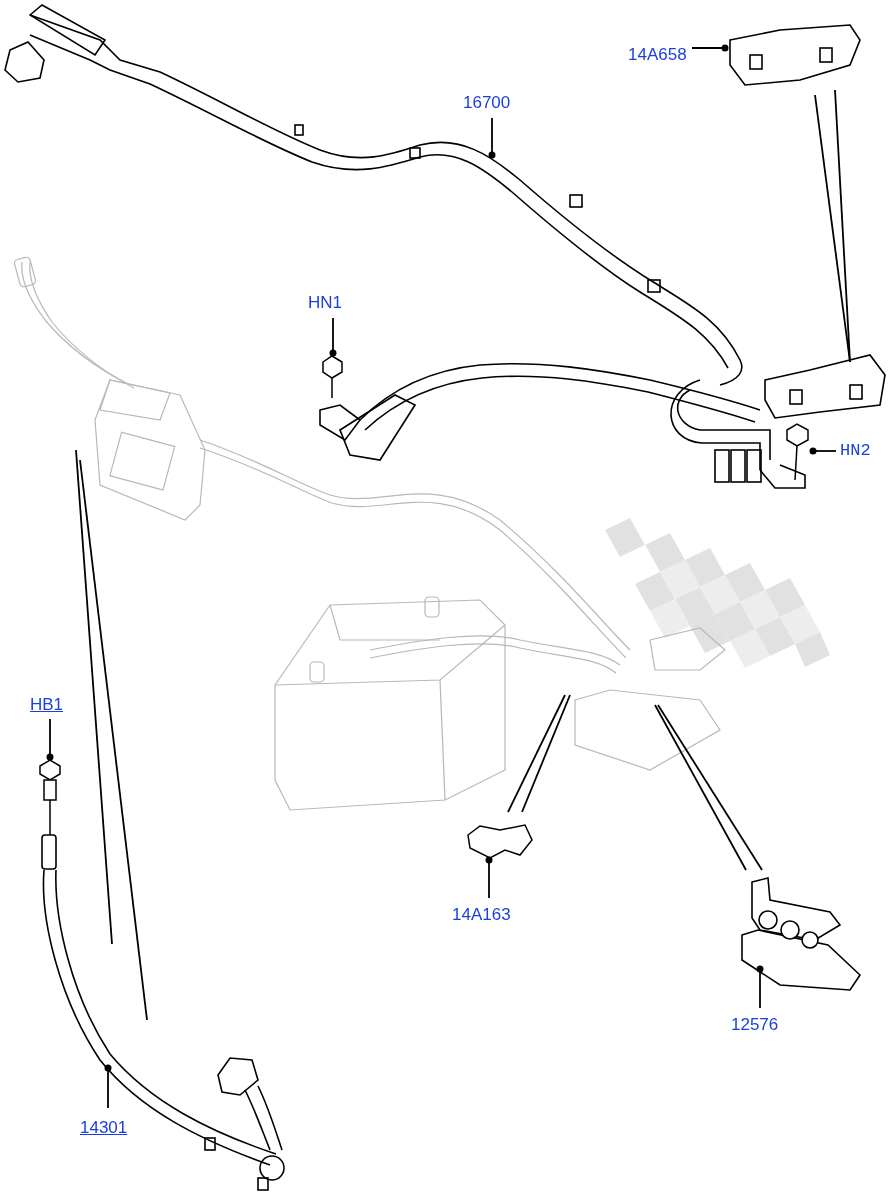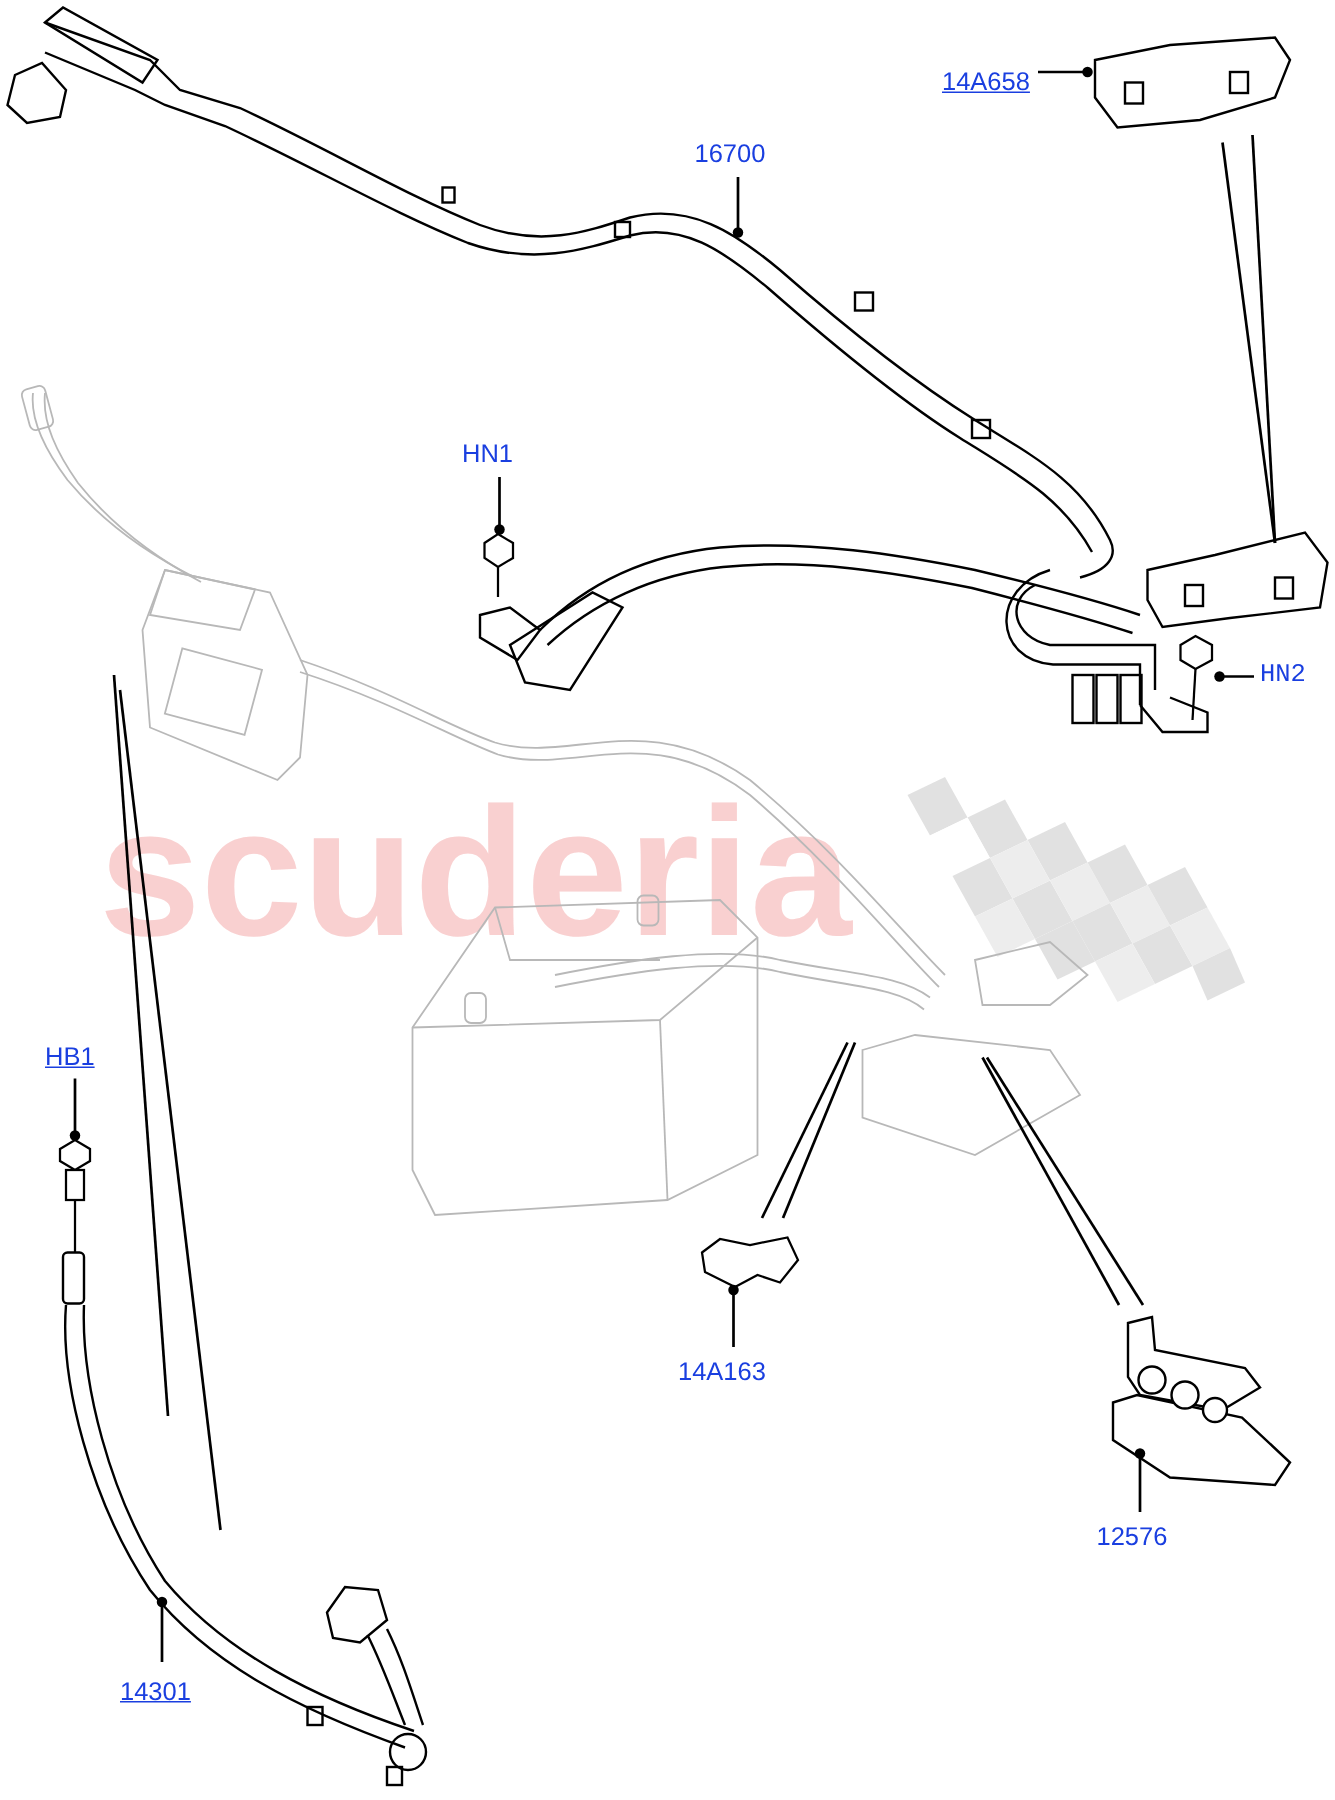--- a/index.html
+++ b/index.html
@@ -7,21 +7,20 @@
   #diagram { position:absolute; left:0; top:0; width:890px; height:1200px; }
   .callout { position:absolute; color:#1a3fe0; font-size:17px; font-family:"Liberation Sans", sans-serif; white-space:nowrap; cursor:pointer; }
   .wm-big { position:absolute; left:66px; top:520px; font-size:122px; font-weight:bold; color:#f8c8c8; letter-spacing:0px; font-family:"Liberation Sans", sans-serif; opacity:0.85; line-height:1; }
   .wm-small { position:absolute; left:66px; top:648px; font-size:40px; color:#dcdcdc; letter-spacing:54px; font-family:"Liberation Sans", sans-serif; line-height:1; }
 </style>
 </head>
 <body>
 
 <div id="diagram">
 
-  <div class="wm-big">scuderia</div>
 
   <svg width="890" height="1200" viewBox="0 0 890 1200" style="position:absolute;left:0;top:0;">
 
     <g fill="#dedede" opacity="0.9">
       <polygon points="605,530 630,518 645,545 620,557"></polygon>
       <polygon points="645,545 670,533 685,560 660,572"></polygon>
       <polygon points="685,560 710,548 725,575 700,587"></polygon>
       <polygon points="620,557 645,545 660,572 635,584" fill="#ffffff"></polygon>
       <polygon points="635,584 660,572 675,599 650,611"></polygon>
       <polygon points="675,599 700,587 715,614 690,626"></polygon>
@@ -168,21 +167,21 @@
       <circle cx="492" cy="155" r="3.5"></circle>
       <circle cx="333" cy="353" r="3.5"></circle>
       <circle cx="813" cy="451" r="3.5"></circle>
       <circle cx="50" cy="757" r="3.5"></circle>
       <circle cx="489" cy="860" r="3.5"></circle>
       <circle cx="760" cy="969" r="3.5"></circle>
       <circle cx="108" cy="1068" r="3.5"></circle>
     </g>
   </svg>
 
-  <div class="callout" style="left:628px;top:45px;text-decoration:underline;">14A658</div>
+  <div class="callout" style="left:628px;top:45px;">14A658</div>
   <div class="callout" style="left:463px;top:93px;">16700</div>
   <div class="callout" style="left:308px;top:293px;">HN1</div>
   <div class="callout" style="left:840px;top:441px;font-family:Liberation Mono, monospace;">HN2</div>
   <div class="callout" style="left:30px;top:695px;text-decoration:underline;">HB1</div>
   <div class="callout" style="left:452px;top:905px;">14A163</div>
   <div class="callout" style="left:731px;top:1015px;">12576</div>
   <div class="callout" style="left:80px;top:1118px;text-decoration:underline;">14301</div>
 </div>
 
 </body></html>

